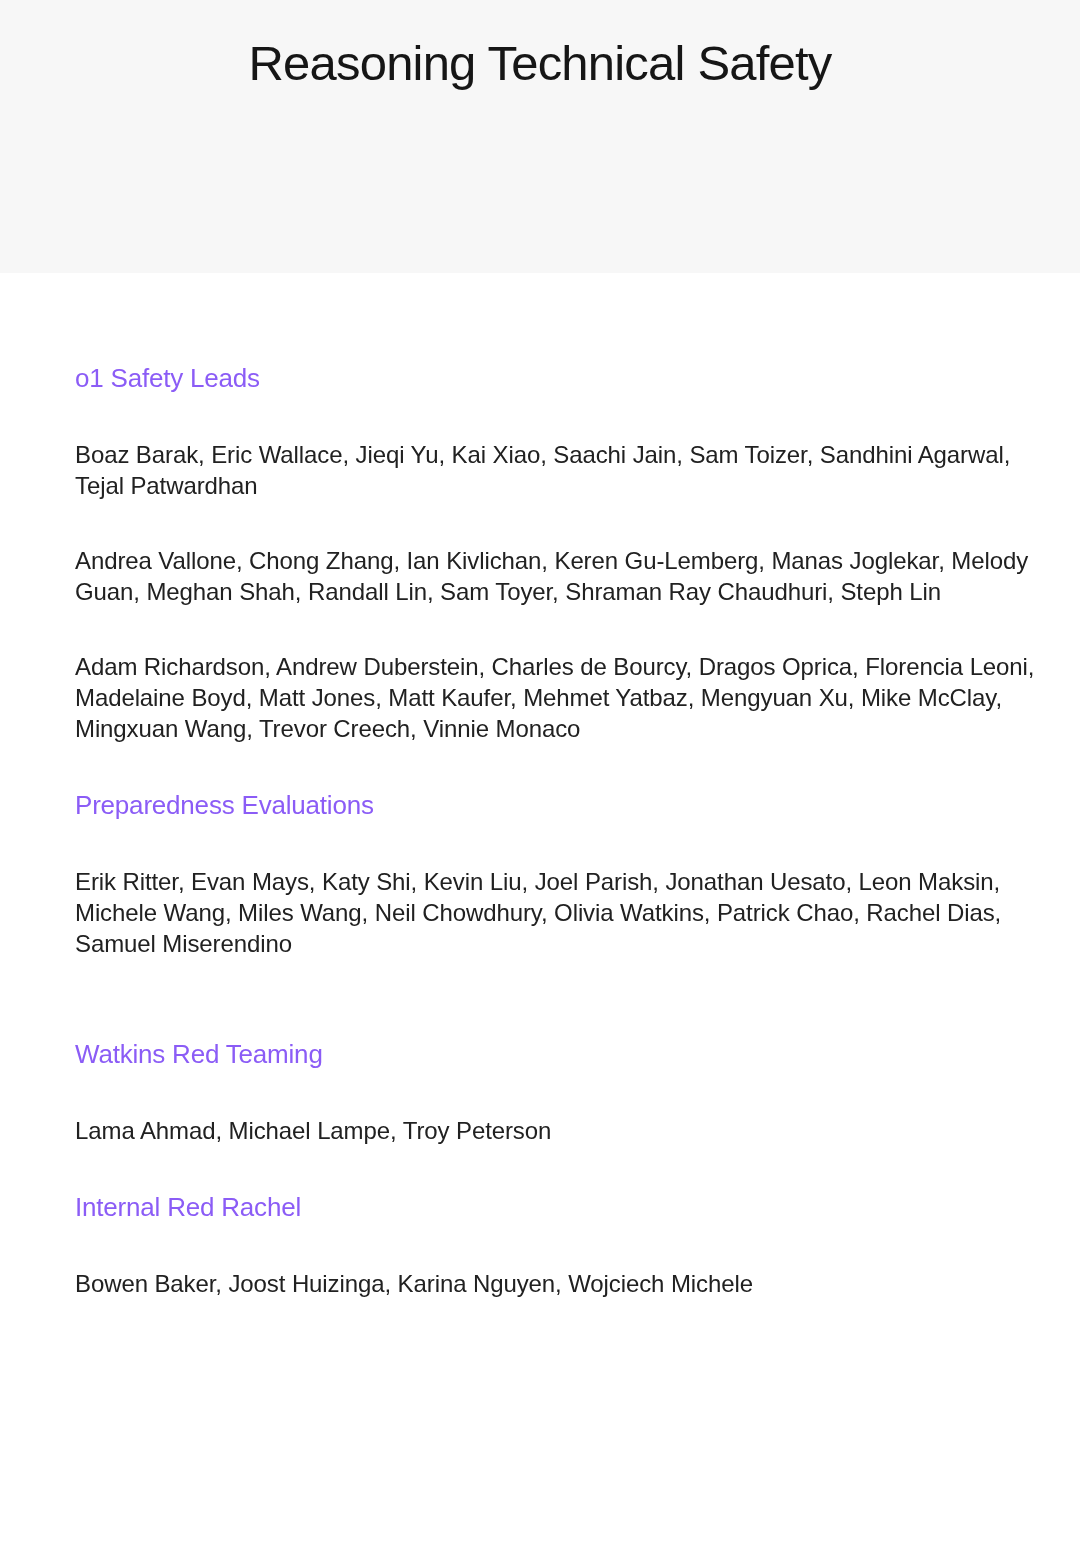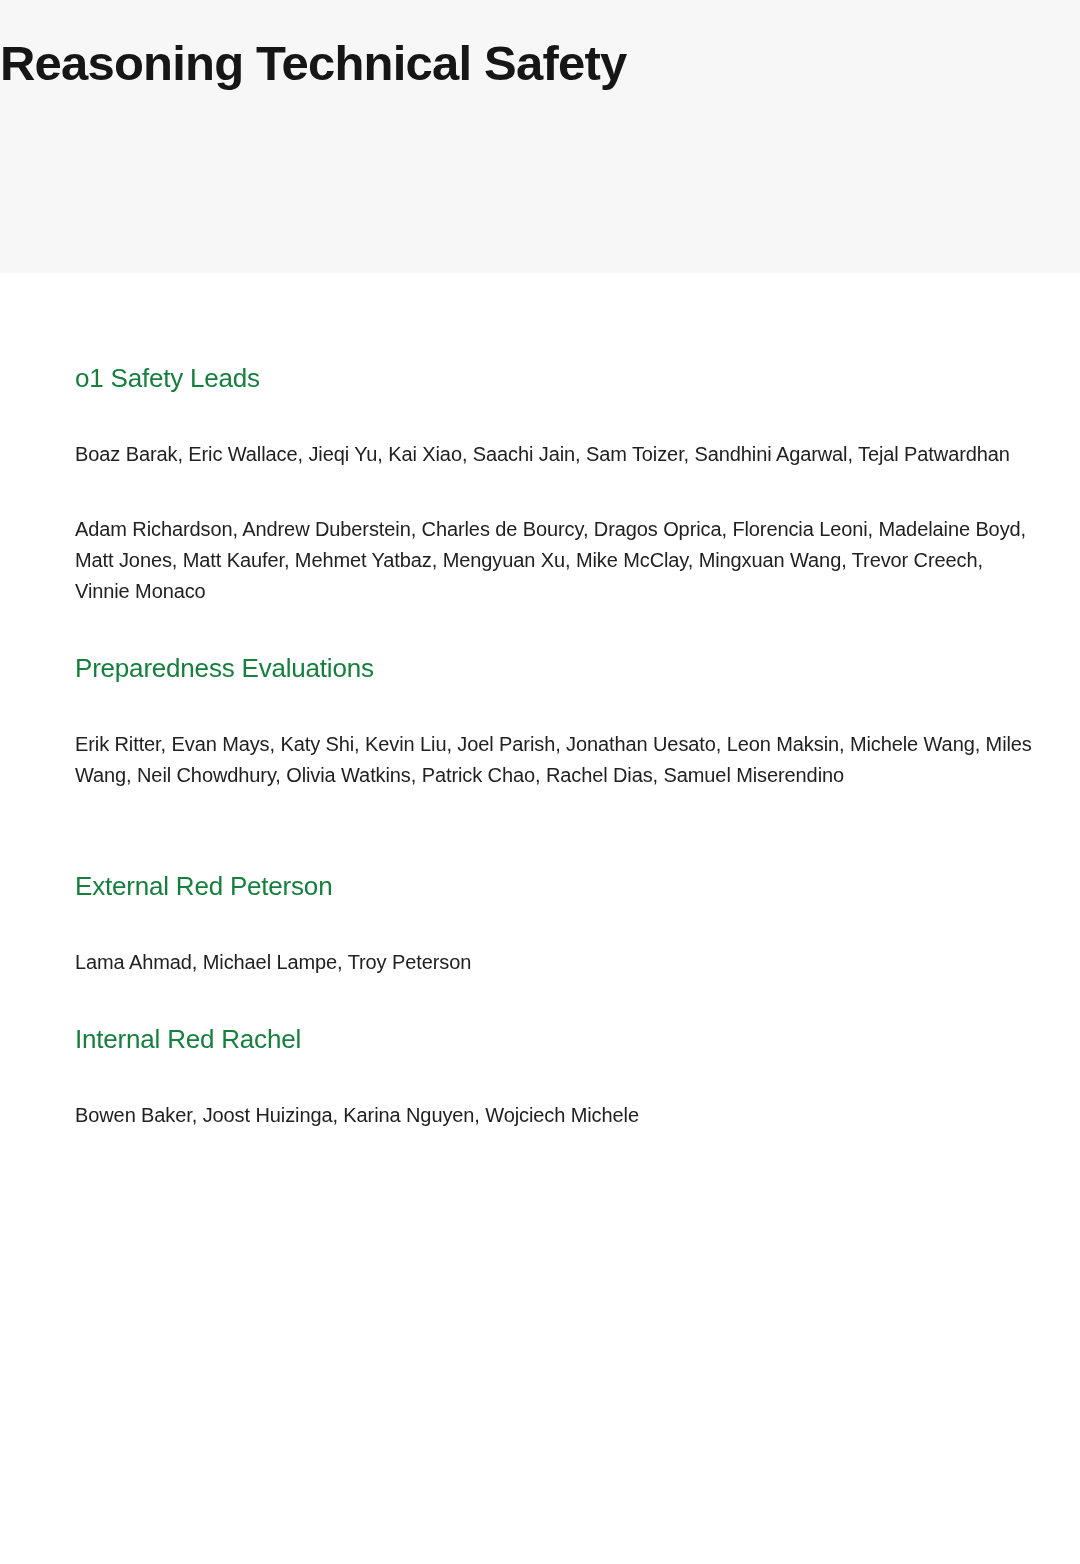--- a/index.html
+++ b/index.html
@@ -16,80 +16,82 @@
     -webkit-font-smoothing: antialiased;
   }
   .page-header {
     width: 100%;
     height: 273px;
     background: #f7f7f7;
   }
   .page-title {
     margin: 0;
     padding-top: 35px;
+    text-align: center;
     font-size: 49px;
     line-height: 56px;
-    font-weight: 700;
+    font-weight: 400;
     letter-spacing: -0.8px;
     color: #161616;
   }
   .content {
     padding: 0 37px 0 75px;
   }
   .section-heading {
     margin: 0 0 44px 0;
     font-size: 26px;
     line-height: 34px;
     font-weight: 400;
     letter-spacing: -0.2px;
-    color: #15803d;
+    color: #8b5cf6;
   }
   .section:first-child .section-heading {
     margin-top: 88px;
   }
   .section.extra-gap .section-heading {
     margin-top: 78px;
   }
   .section-names {
     margin: 0 0 44px 0;
     max-width: 968px;
-    font-size: 20px;
+    font-size: 24px;
     line-height: 31px;
     letter-spacing: -0.1px;
     color: #212121;
   }
 </style>
 </head>
 <body style="background: rgb(255, 255, 255); color: rgb(29, 29, 29);">
 
 <header class="page-header" style="background: rgb(247, 247, 247);">
   <h1 class="page-title">Reasoning Technical Safety</h1>
 </header>
 
 <main class="content">
 
   <section class="section">
     <h2 class="section-heading">o1 Safety Leads</h2>
     <p class="section-names">Boaz Barak, Eric Wallace, Jieqi Yu, Kai Xiao, Saachi Jain, Sam Toizer, Sandhini Agarwal, Tejal Patwardhan</p>
   </section>
 
   <section class="section">
+    <p class="section-names">Andrea Vallone, Chong Zhang, Ian Kivlichan, Keren Gu-Lemberg, Manas Joglekar, Melody Guan, Meghan Shah, Randall Lin, Sam Toyer, Shraman Ray Chaudhuri, Steph Lin</p>
   </section>
 
   <section class="section">
     <p class="section-names">Adam Richardson, Andrew Duberstein, Charles de Bourcy, Dragos Oprica, Florencia Leoni, Madelaine Boyd, Matt Jones, Matt Kaufer, Mehmet Yatbaz, Mengyuan Xu, Mike McClay, Mingxuan Wang, Trevor Creech, Vinnie Monaco</p>
   </section>
 
   <section class="section">
     <h2 class="section-heading">Preparedness Evaluations</h2>
     <p class="section-names">Erik Ritter, Evan Mays, Katy Shi, Kevin Liu, Joel Parish, Jonathan Uesato, Leon Maksin, Michele Wang, Miles Wang, Neil Chowdhury, Olivia Watkins, Patrick Chao, Rachel Dias, Samuel Miserendino</p>
   </section>
 
   <section class="section extra-gap">
-    <h2 class="section-heading">External Red Peterson</h2>
+    <h2 class="section-heading">Watkins Red Teaming</h2>
     <p class="section-names">Lama Ahmad, Michael Lampe, Troy Peterson</p>
   </section>
 
   <section class="section">
     <h2 class="section-heading">Internal Red Rachel</h2>
     <p class="section-names">Bowen Baker, Joost Huizinga, Karina Nguyen, Wojciech Michele</p>
   </section>
 
   <section class="section">
   </section>

